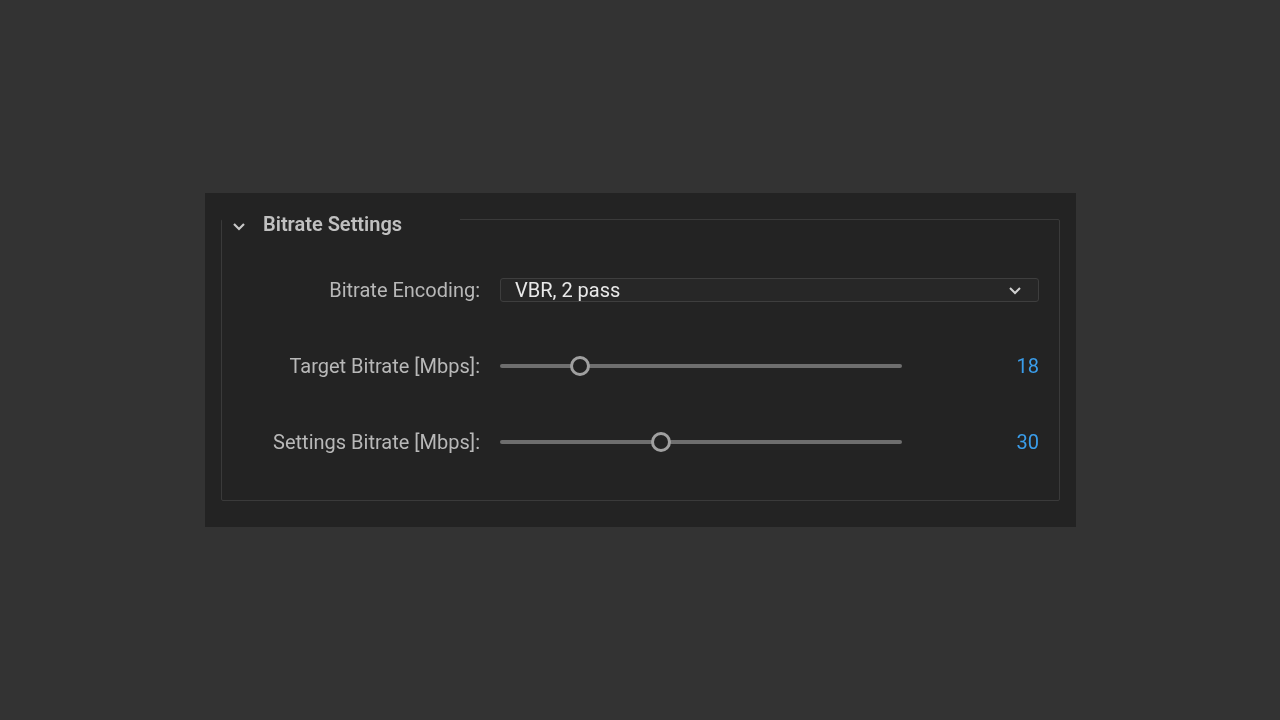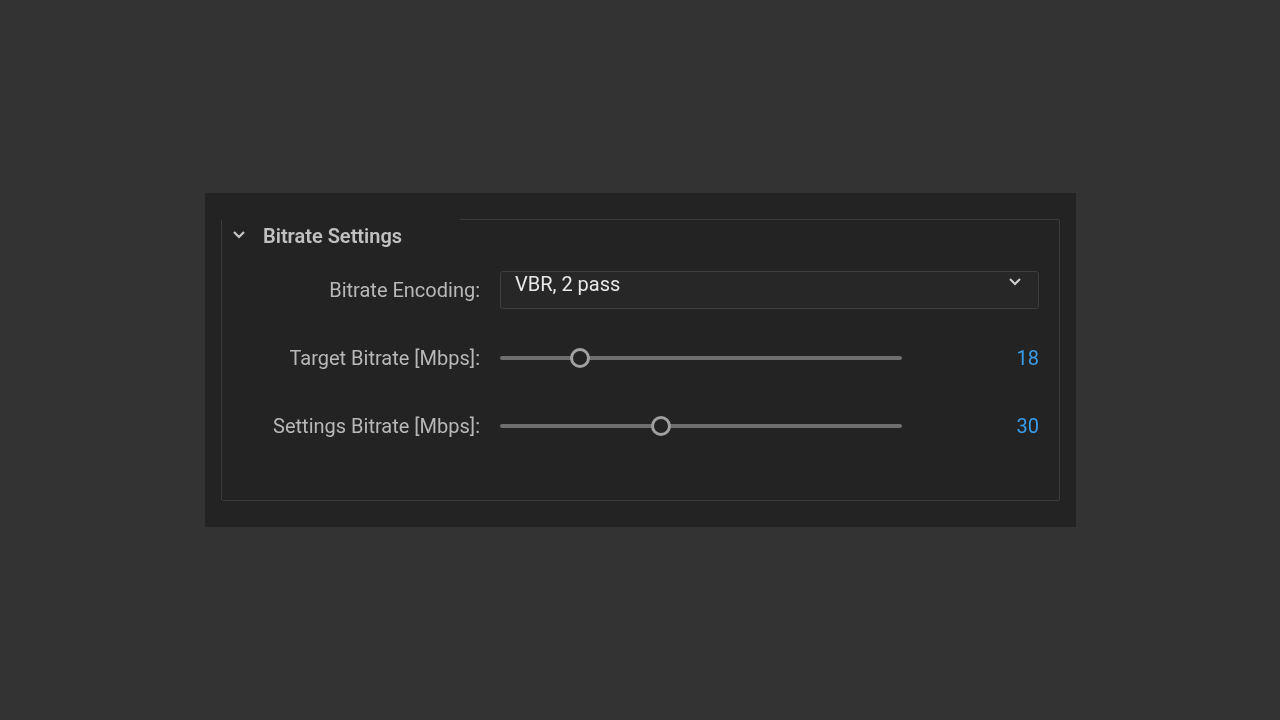--- a/index.html
+++ b/index.html
@@ -38,23 +38,23 @@
     top: -1px;
     left: 0;
     width: 238px;
     height: 2px;
     background: #232323;
   }
 
   .legend {
     position: absolute;
     left: 24px;
-    top: 224px;
-    display: flex;
-    align-items: flex-start;
+    top: 212px;
+    display: flex;
+    align-items: flex-end;
     gap: 14px;
     cursor: pointer;
   }
   .legend-title {
     font-size: 20px;
     font-weight: 600;
     color: #c0c0c0;
   }
   .chev {
     width: 20px;
@@ -71,46 +71,46 @@
     fill: none;
   }
 
   .rows {
     position: absolute;
     left: 0;
     right: 20px;
     top: 50px;
     display: flex;
     flex-direction: column;
-    gap: 28px;
+    gap: 36px;
   }
 
   .row {
     display: flex;
     align-items: center;
     height: 40px;
   }
   .row-label {
     width: 278px;
     text-align: right;
     font-size: 20px;
     color: #b8b8b8;
     padding-right: 20px;
     box-sizing: border-box;
   }
 
   
   .select {
     flex: 1;
-    height: 38px;
+    height: 24px;
     background: #272727;
     border: 1px solid #3e3e3e;
     border-radius: 3px;
     display: flex;
-    align-items: flex-start;
+    align-items: center;
     justify-content: space-between;
     padding: 0 14px;
     box-sizing: border-box;
     cursor: pointer;
   }
   .select-value {
     font-size: 20px;
     color: #e8e8e8;
   }
   .select .dd-icon {

